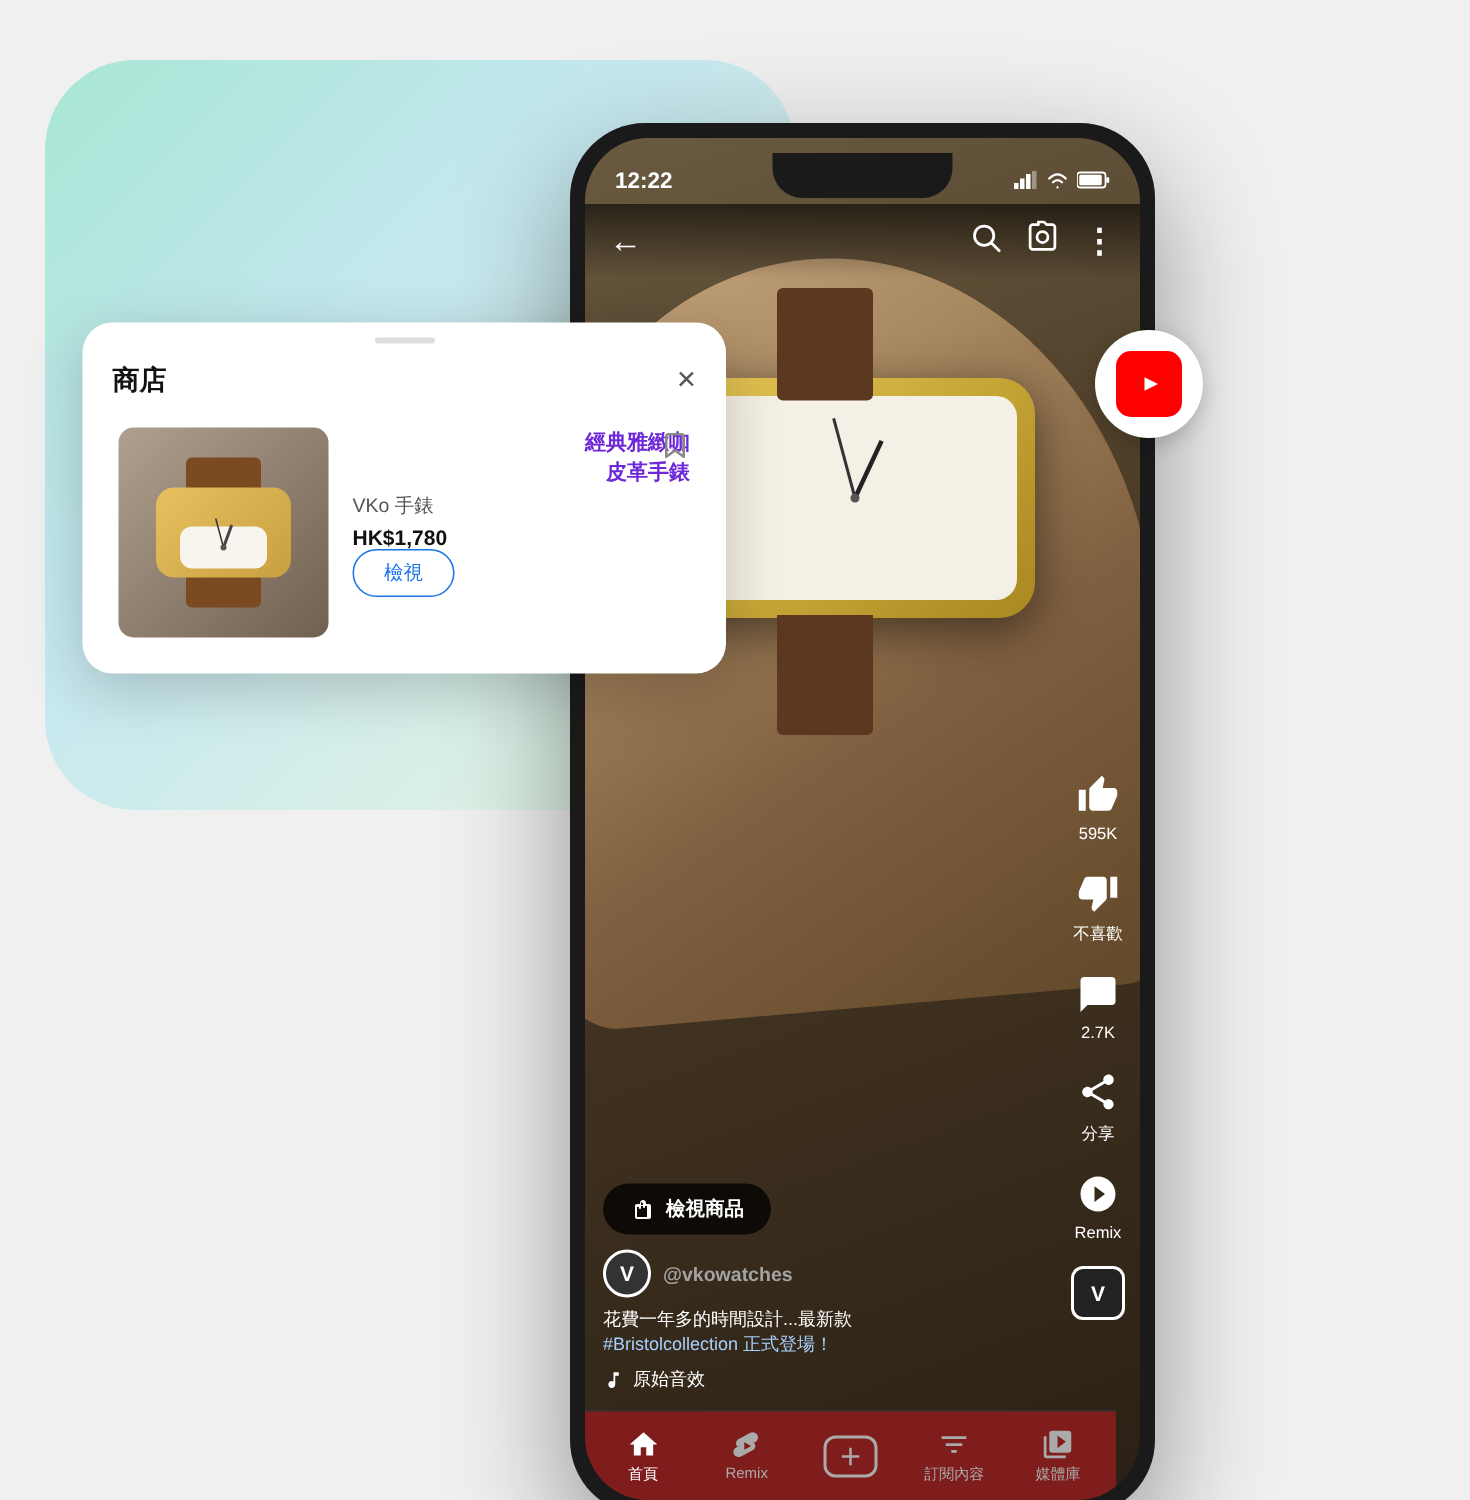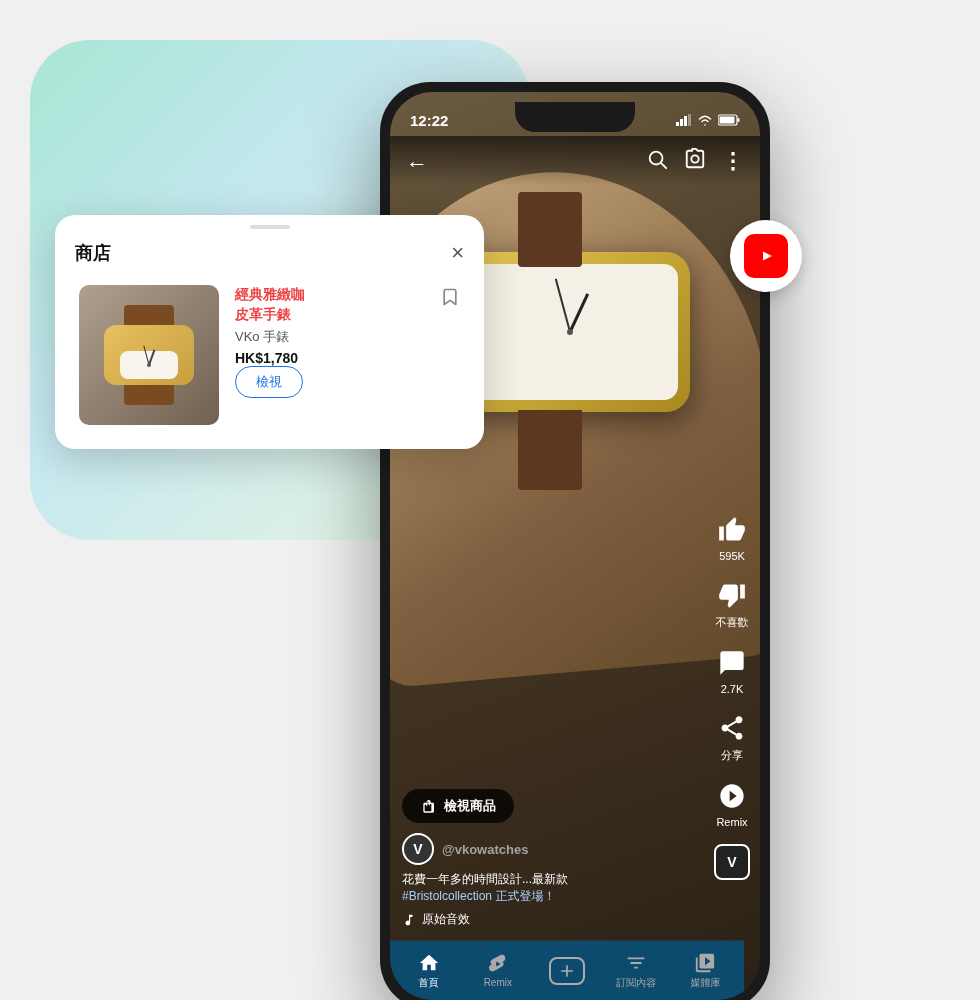--- a/index.html
+++ b/index.html
@@ -253,21 +253,21 @@
       font-weight: 700;
     }
 
     
     .bottom-tab-bar {
       position: absolute;
       bottom: 0;
       left: 0;
       right: 16px;
       height: 60px;
-      background: #0c4a6e;
+      background: #7f1d1d;
       border-top: 1px solid #333;
       z-index: 10;
       display: flex;
       align-items: center;
       justify-content: space-around;
       padding: 0 4px;
     }
 
     .tab-item {
       display: flex;
@@ -477,23 +477,24 @@
       border-radius: 8px;
     }
 
     .product-info {
       flex: 1;
     }
 
     .product-name {
       font-size: 14px;
       font-weight: 600;
-      color: #ef4444;
+      color: #6d28d9;
       line-height: 1.4;
       margin-bottom: 4px;
+      text-align: right;
     }
 
     .product-brand {
       font-size: 13px;
       color: #555;
       margin-bottom: 4px;
     }
 
     .product-price {
       font-size: 14px;

